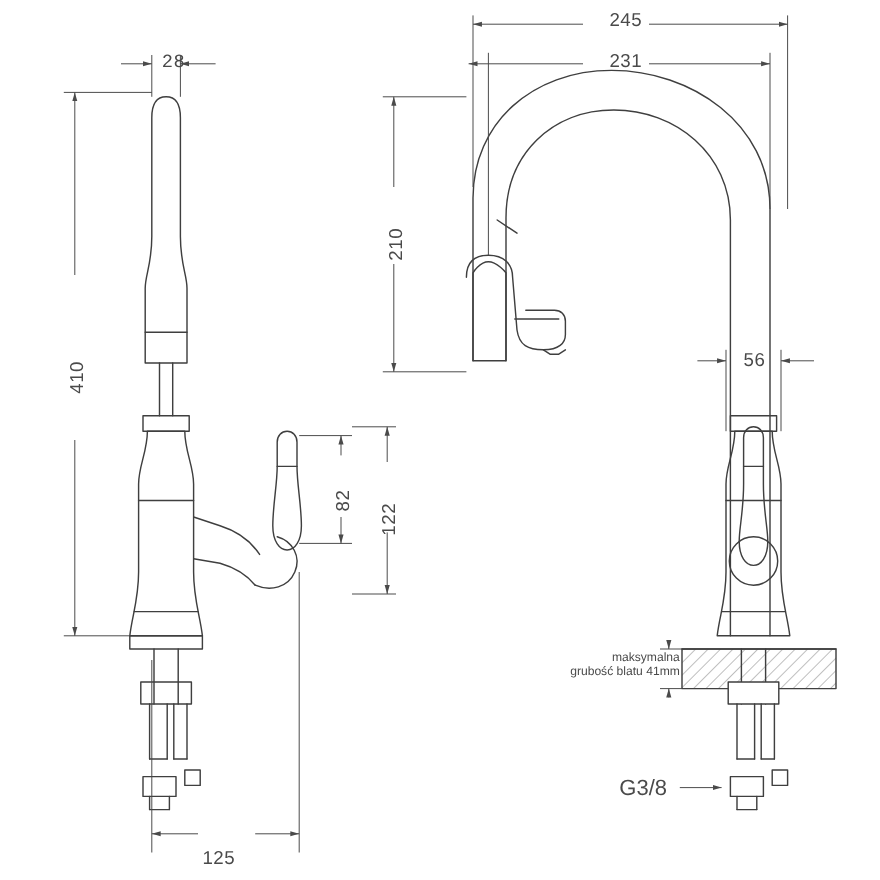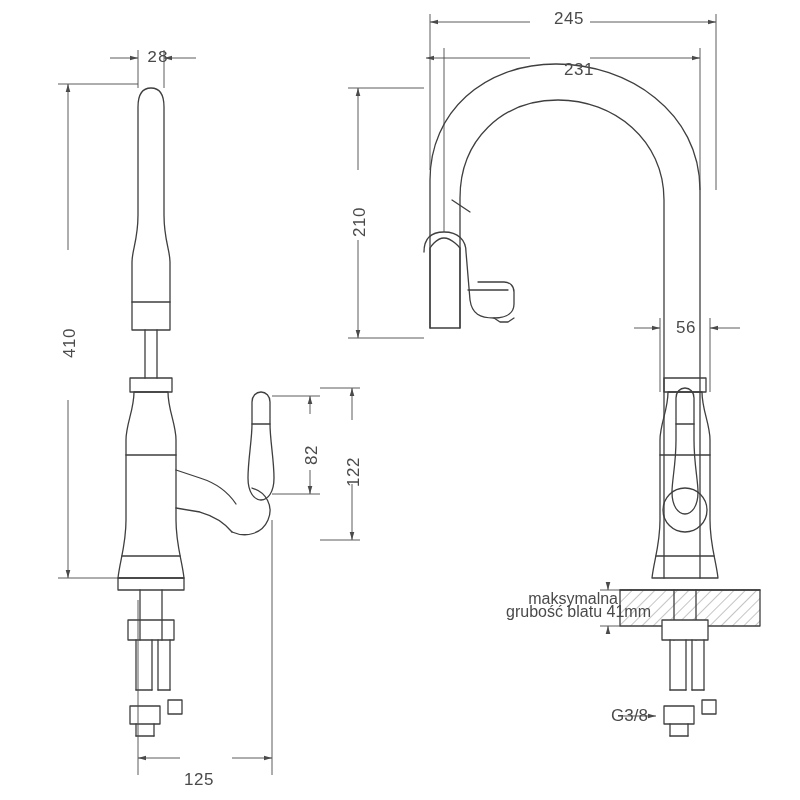--- a/index.html
+++ b/index.html
@@ -28,33 +28,32 @@
     letter-spacing: 0.5px;
     white-space: nowrap;
   }
   .dim-label.vert {
     transform-origin: 0 0;
     transform: rotate(-90deg);
   }
   .note {
     position: absolute;
     font-family: "Liberation Sans", sans-serif;
-    font-size: 16px;
+    font-size: 11px;
     color: #4a4a4a;
     line-height: 13px;
     text-align: right;
     white-space: nowrap;
   }
   .thread-label {
     position: absolute;
     font-family: "Liberation Sans", sans-serif;
-    font-size: 17px;
+    font-size: 20px;
     color: #4a4a4a;
     white-space: nowrap;
-    margin-left: 48px;
   }
 </style>
 </head>
 <body>
 
 <div id="sheet">
 
   <svg width="800" height="800" viewBox="0 0 800 800">
     <defs>
       <pattern id="hatch" patternUnits="userSpaceOnUse" width="8" height="8" patternTransform="rotate(45)">
@@ -205,21 +204,21 @@
       <line x1="618" y1="716" x2="656" y2="716" marker-end="url(#arrowL)"></line>
     </g>
   </svg>
 
   <div class="dim-label" style="left:147px; top:48px;font-family:Liberation Mono, monospace;">28</div>
   <div class="dim-label vert" style="left:60px; top:358px;">410</div>
   <div class="dim-label" style="left:184px; top:770px;">125</div>
   <div class="dim-label vert" style="left:302px; top:465px;">82</div>
   <div class="dim-label vert" style="left:344px; top:487px;">122</div>
   <div class="dim-label" style="left:554px; top:9px;">245</div>
-  <div class="dim-label" style="left:554px; top:60px;margin-left:10px;">231</div>
+  <div class="dim-label" style="left:554px; top:46px;">231</div>
   <div class="dim-label vert" style="left:350px; top:237px;">210</div>
   <div class="dim-label" style="left:676px; top:318px;text-align:right;">56</div>
 
   <div class="note" style="left:506px; top:592px; width:112px;">
     <div>maksymalna</div>
     <div>grubość blatu 41mm</div>
   </div>
 
   <div class="thread-label" style="left:563px; top:706px;">G3/8</div>
 

